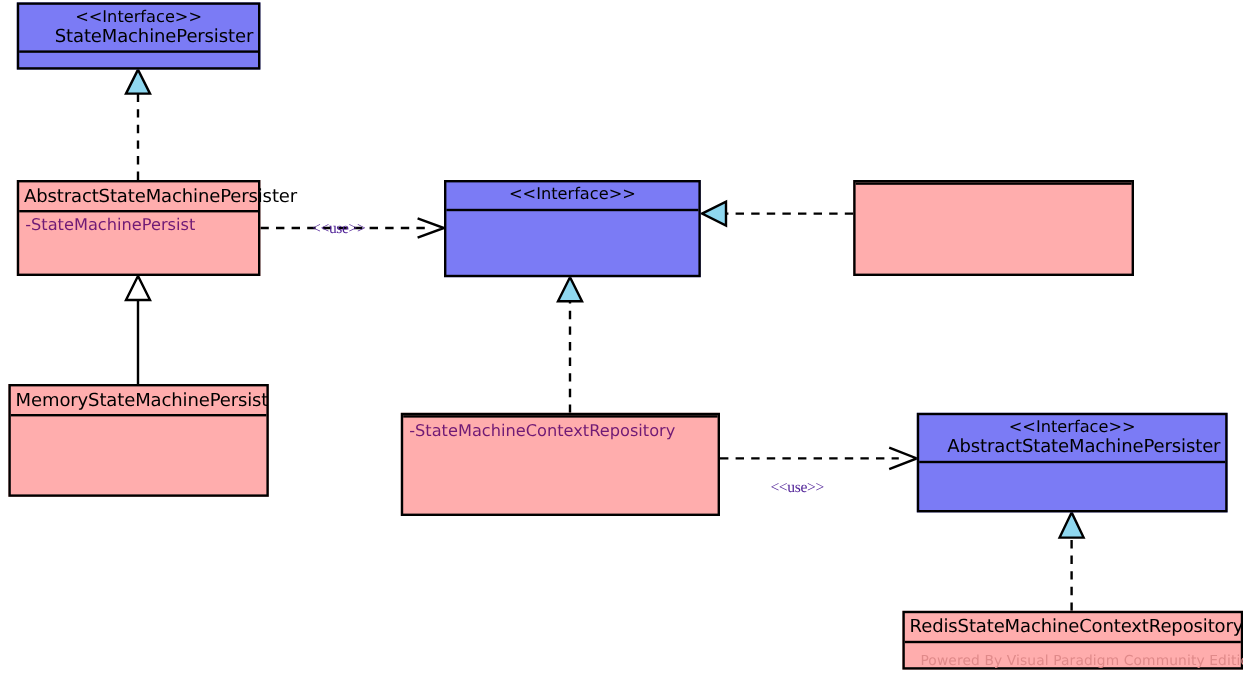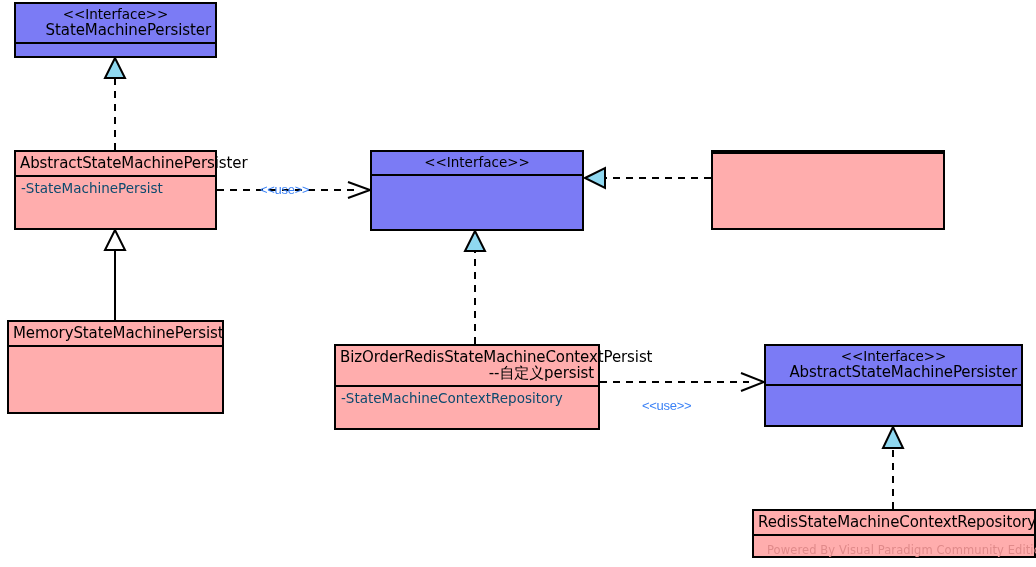--- a/index.html
+++ b/index.html
@@ -59,33 +59,33 @@
   }
   .sep {
     height: 0;
     border-top: 2px solid #000000;
     flex: 0 0 auto;
   }
   .compartment {
     flex: 1 1 auto;
     padding: 3px 5px 0 5px;
     font-size: 13.5px;
-    color: #0c4a6e;
+    color: #701a75;
     line-height: 1.2;
     text-align: left;
     overflow: hidden;
   }
   .compartment.empty { padding: 0; }
 
   .edge-label {
     position: absolute;
     font-size: 13px;
-    color: #3b82f6;
+    color: #4c1d95;
     white-space: nowrap;
-    font-family: Liberation Sans, sans-serif;
+    font-family: Liberation Serif, serif;
     letter-spacing: -0.3px;
   }
 
   .watermark {
     position: absolute;
     font-size: 11.5px;
     color: #e08a8a;
     white-space: nowrap;
     letter-spacing: 0.1px;
     display: flex;
@@ -170,23 +170,20 @@
 
   <div class="node cls" style="left:3px; top:320px; width:217px; height:94px;">
     <div class="hdr">
       <span class="nm">MemoryStateMachinePersist</span>
     </div>
     <div class="sep"></div>
     <div class="compartment empty"></div>
   </div>
 
   <div class="node cls" style="left:330px; top:344px; width:266px; height:86px;">
-    <div class="hdr">
-      <span class="nm">BizOrderRedisStateMachineContextPersist --自定义persist</span>
-    </div>
     <div class="sep"></div>
     <div class="compartment">
       <div>-StateMachineContextRepository</div>
     </div>
   </div>
 
   <div class="node iface" style="left:760px; top:344px; width:259px; height:83px;">
     <div class="hdr">
       <span class="stereo">&lt;&lt;Interface&gt;&gt;</span>
       <span class="nm">AbstractStateMachinePersister</span>

